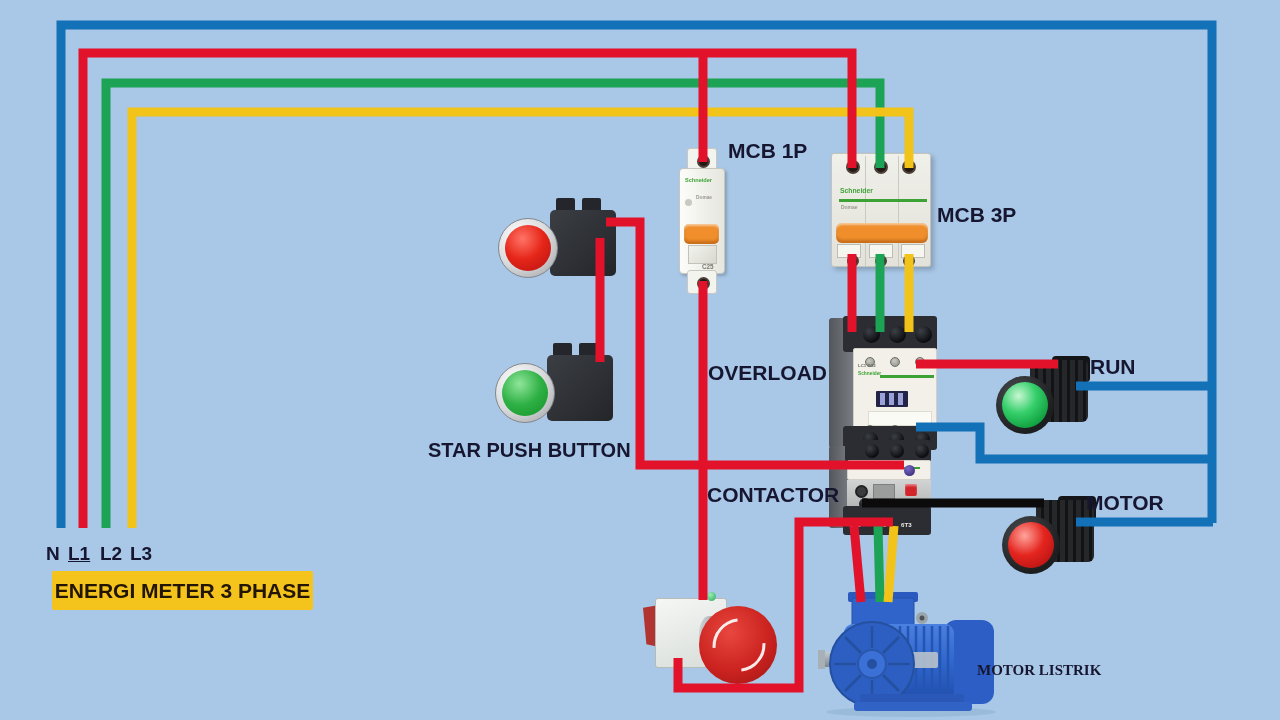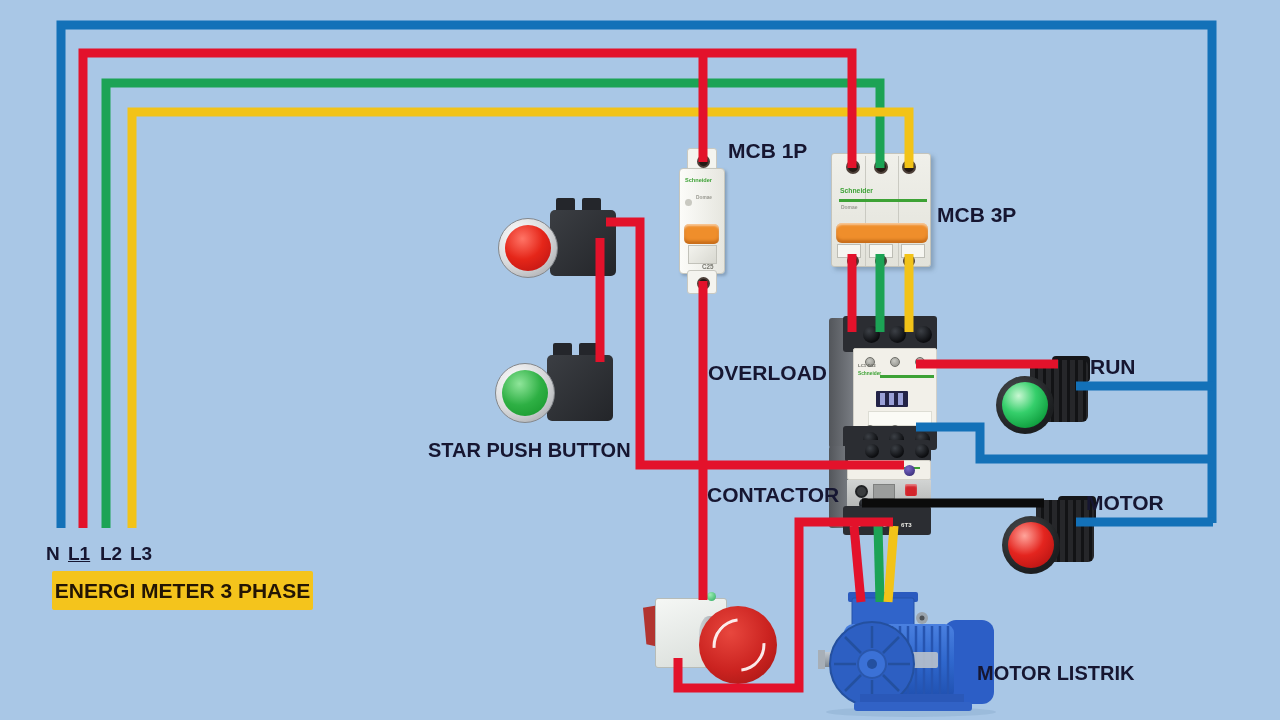--- a/index.html
+++ b/index.html
@@ -308,20 +308,20 @@
     </g>
   </svg>
 
   <div class="lbl" style="left:728px;top:139px;font-size:21px;">MCB 1P</div>
   <div class="lbl" style="left:937px;top:203px;font-size:21px;">MCB 3P</div>
   <div class="lbl" style="left:708px;top:361px;font-size:21px;">OVERLOAD</div>
   <div class="lbl" style="left:707px;top:483px;font-size:21px;">CONTACTOR</div>
   <div class="lbl" style="left:428px;top:439px;font-size:20px;">STAR PUSH BUTTON</div>
   <div class="lbl" style="left:1090px;top:355px;font-size:21px;">RUN</div>
   <div class="lbl" style="left:1086px;top:491px;font-size:21px;">MOTOR</div>
-  <div class="lbl" style="left:977px;top:662px;font-size:20px;">MOTOR LISTRIK</div>
+  <div class="lbl" style="left:977px;top:662px;font-size:15px;font-family:Liberation Serif, serif;">MOTOR LISTRIK</div>
   <div class="lbl" style="left:46px;top:543px;font-size:19px;">N</div>
   <div class="lbl" style="left:68px;top:543px;font-size:19px;text-decoration:underline;">L1</div>
   <div class="lbl" style="left:100px;top:543px;font-size:19px;">L2</div>
   <div class="lbl" style="left:130px;top:543px;font-size:19px;">L3</div>
   <div class="banner">ENERGI METER 3 PHASE</div>
 
 </div>
 
 </body></html>

